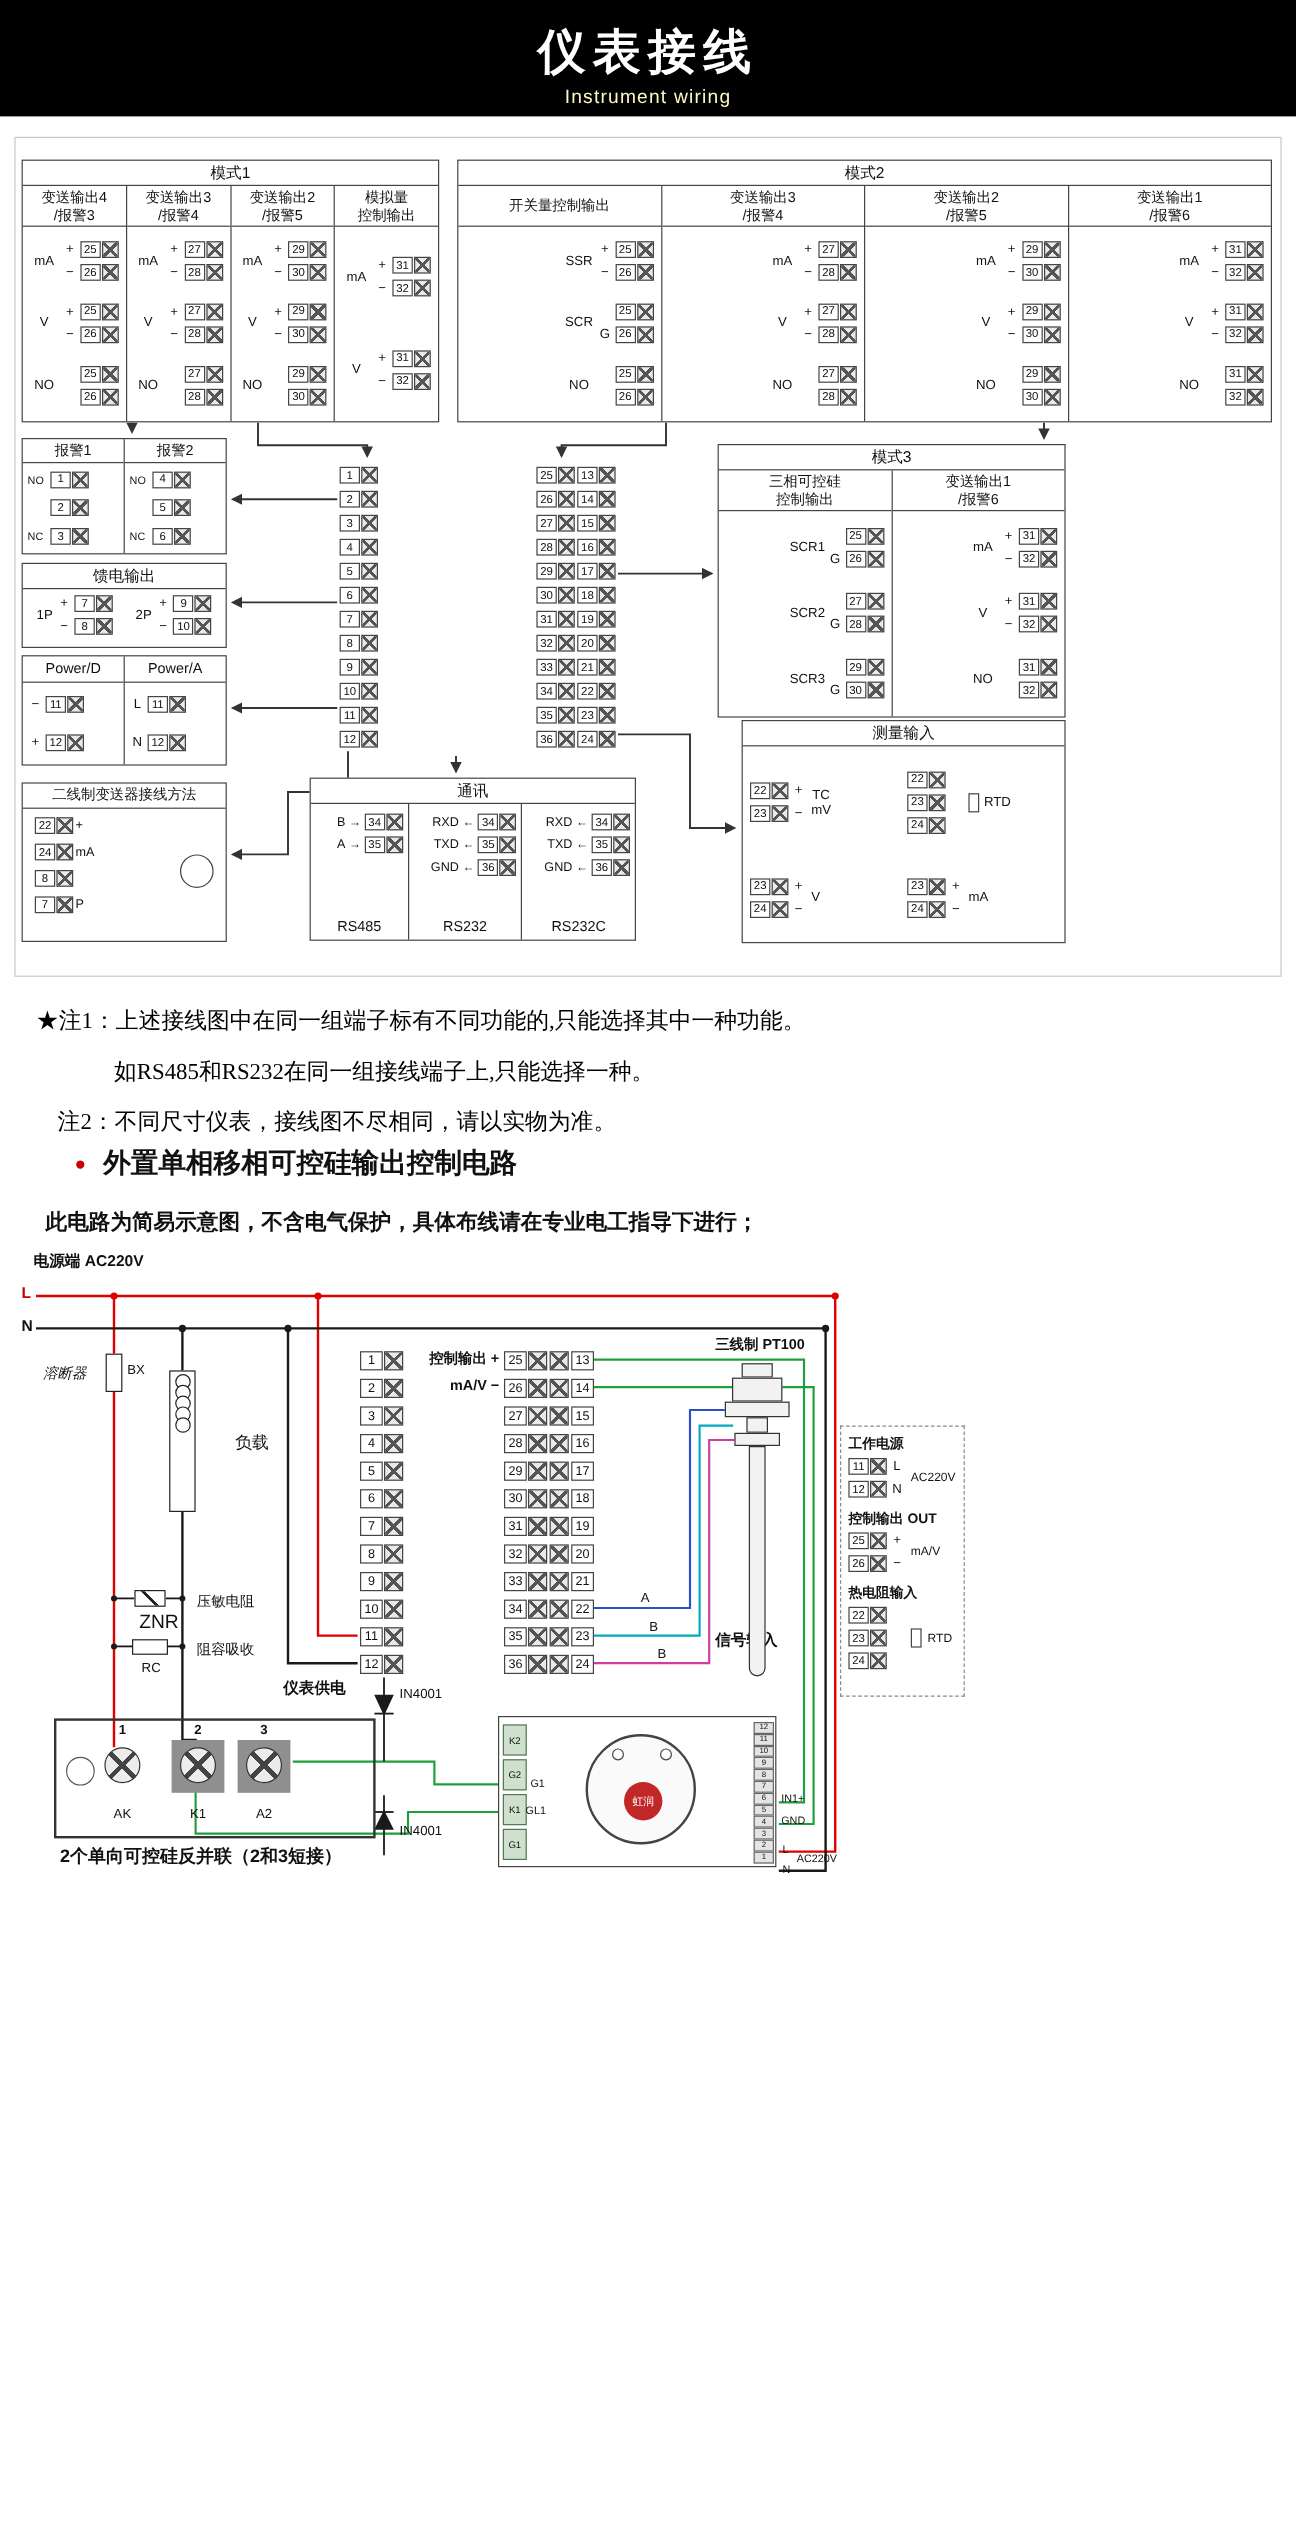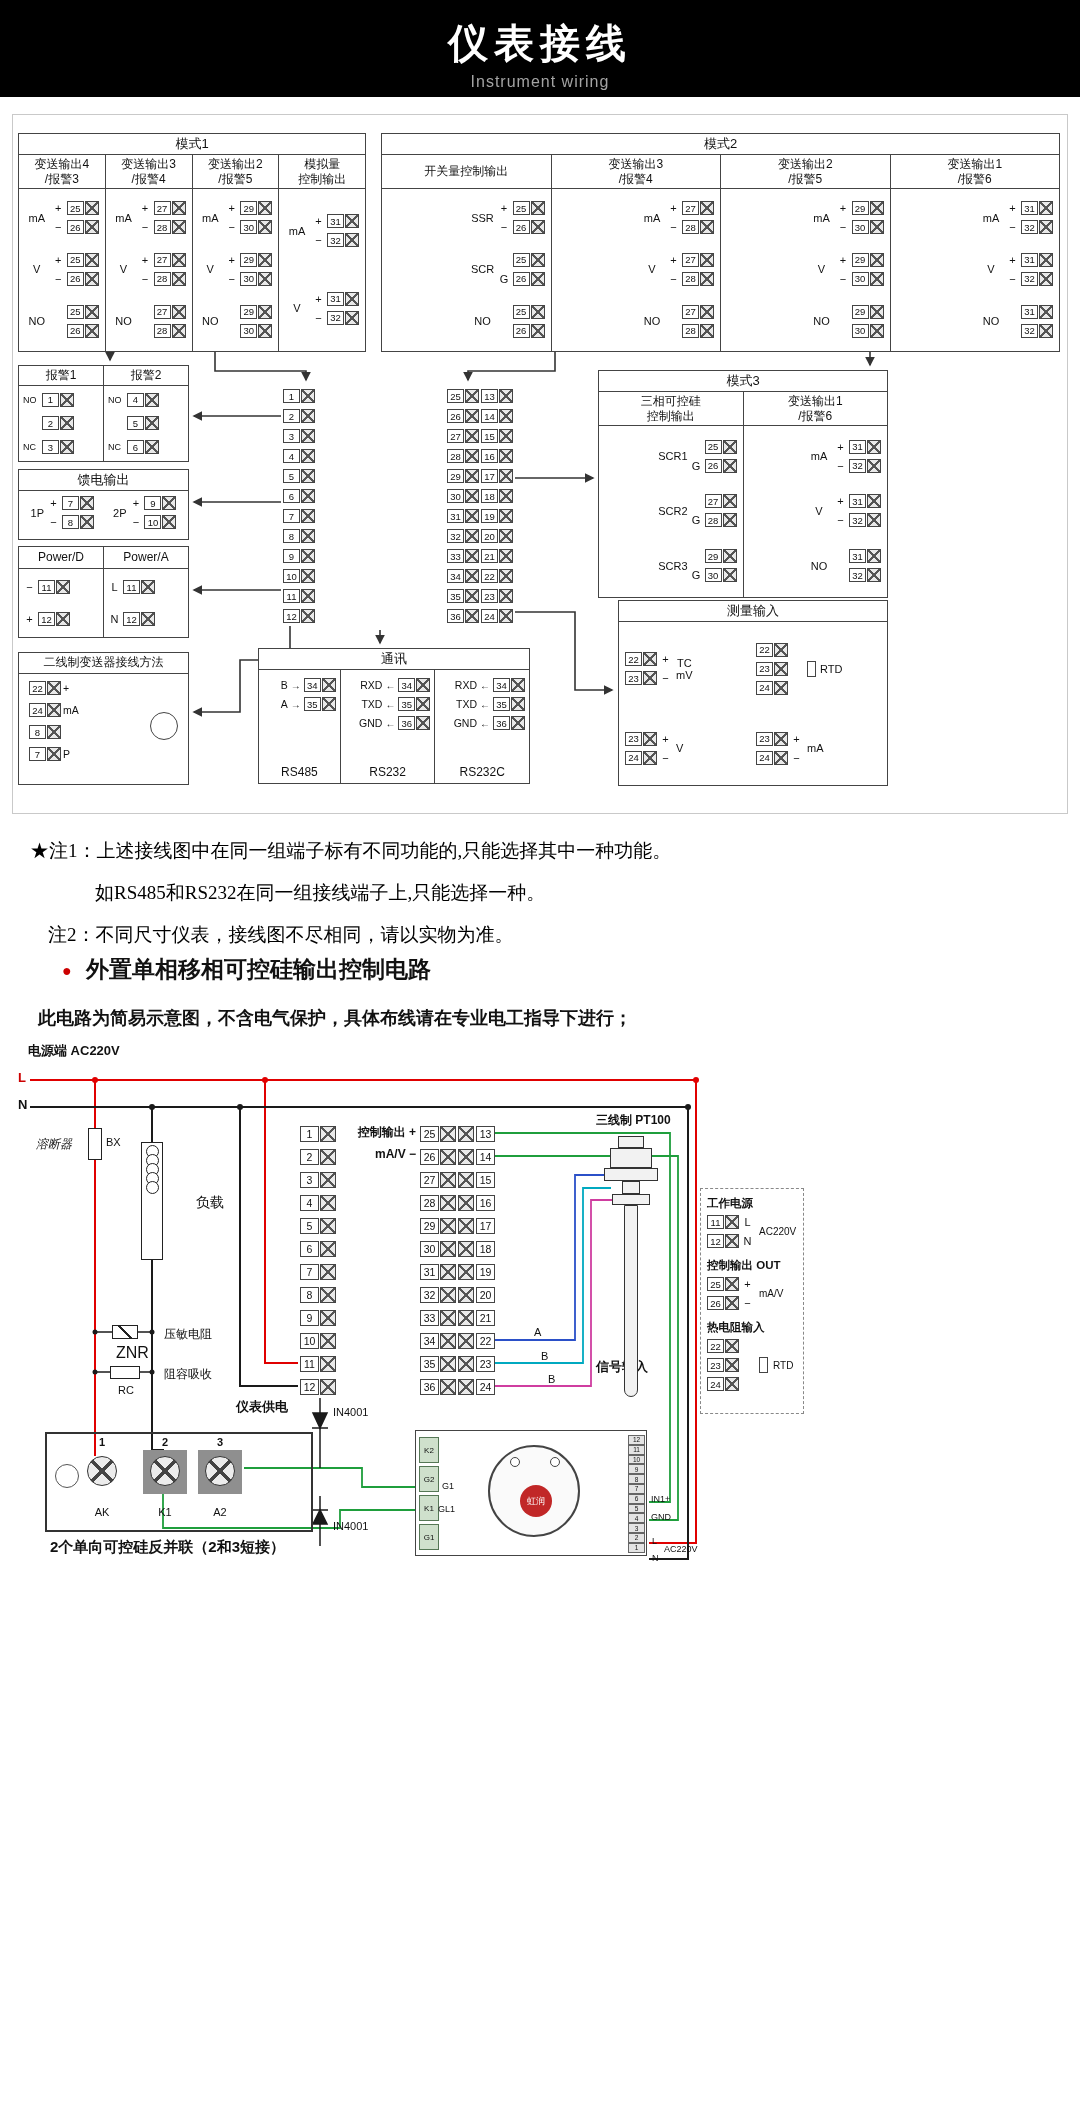--- a/index.html
+++ b/index.html
@@ -4,21 +4,21 @@
 <style>
   * { margin:0; padding:0; box-sizing:border-box; }
   body { background:#fff; font-family:"Liberation Sans","DejaVu Sans",sans-serif; color:#111; }
   #page { position:relative; width:1080px; height:2106px; background:#fff; overflow:hidden; }
   .abs { position:absolute; }
   #wires { position:absolute; left:0; top:0; pointer-events:none; }
 
   
   #header { position:absolute; left:0; top:0; width:1080px; height:97px; background:#000; text-align:center; }
   #hdr-title { padding-top:16px; font-size:40px; font-weight:bold; color:#fff; letter-spacing:6px; }
-  #hdr-sub { font-size:16px; color:#a3a3a3; letter-spacing:1px; margin-top:2px; }
+  #hdr-sub { font-size:16px; color:#fef9c3; letter-spacing:1px; margin-top:2px; }
 
   
   .box { position:absolute; border:1.5px solid #444; background:#fff; }
   .mode-title { height:21px; line-height:19px; text-align:center; font-size:13px; border-bottom:1.5px solid #444; }
   .mode-cols { display:flex; height:calc(100% - 21px); }
   .mode-col { flex:1; display:flex; flex-direction:column; border-right:1.5px solid #444; }
   .mode-col:last-child { border-right:none; }
   .col-header { min-height:34px; display:flex; align-items:center; justify-content:center; text-align:center;
                 font-size:12px; line-height:1.2; border-bottom:1.5px solid #444; white-space:pre-line; padding:2px 1px; }
   .col-body { flex:1; display:flex; flex-direction:column; justify-content:space-around; align-items:flex-end; padding:3px 6px 4px 2px; }

